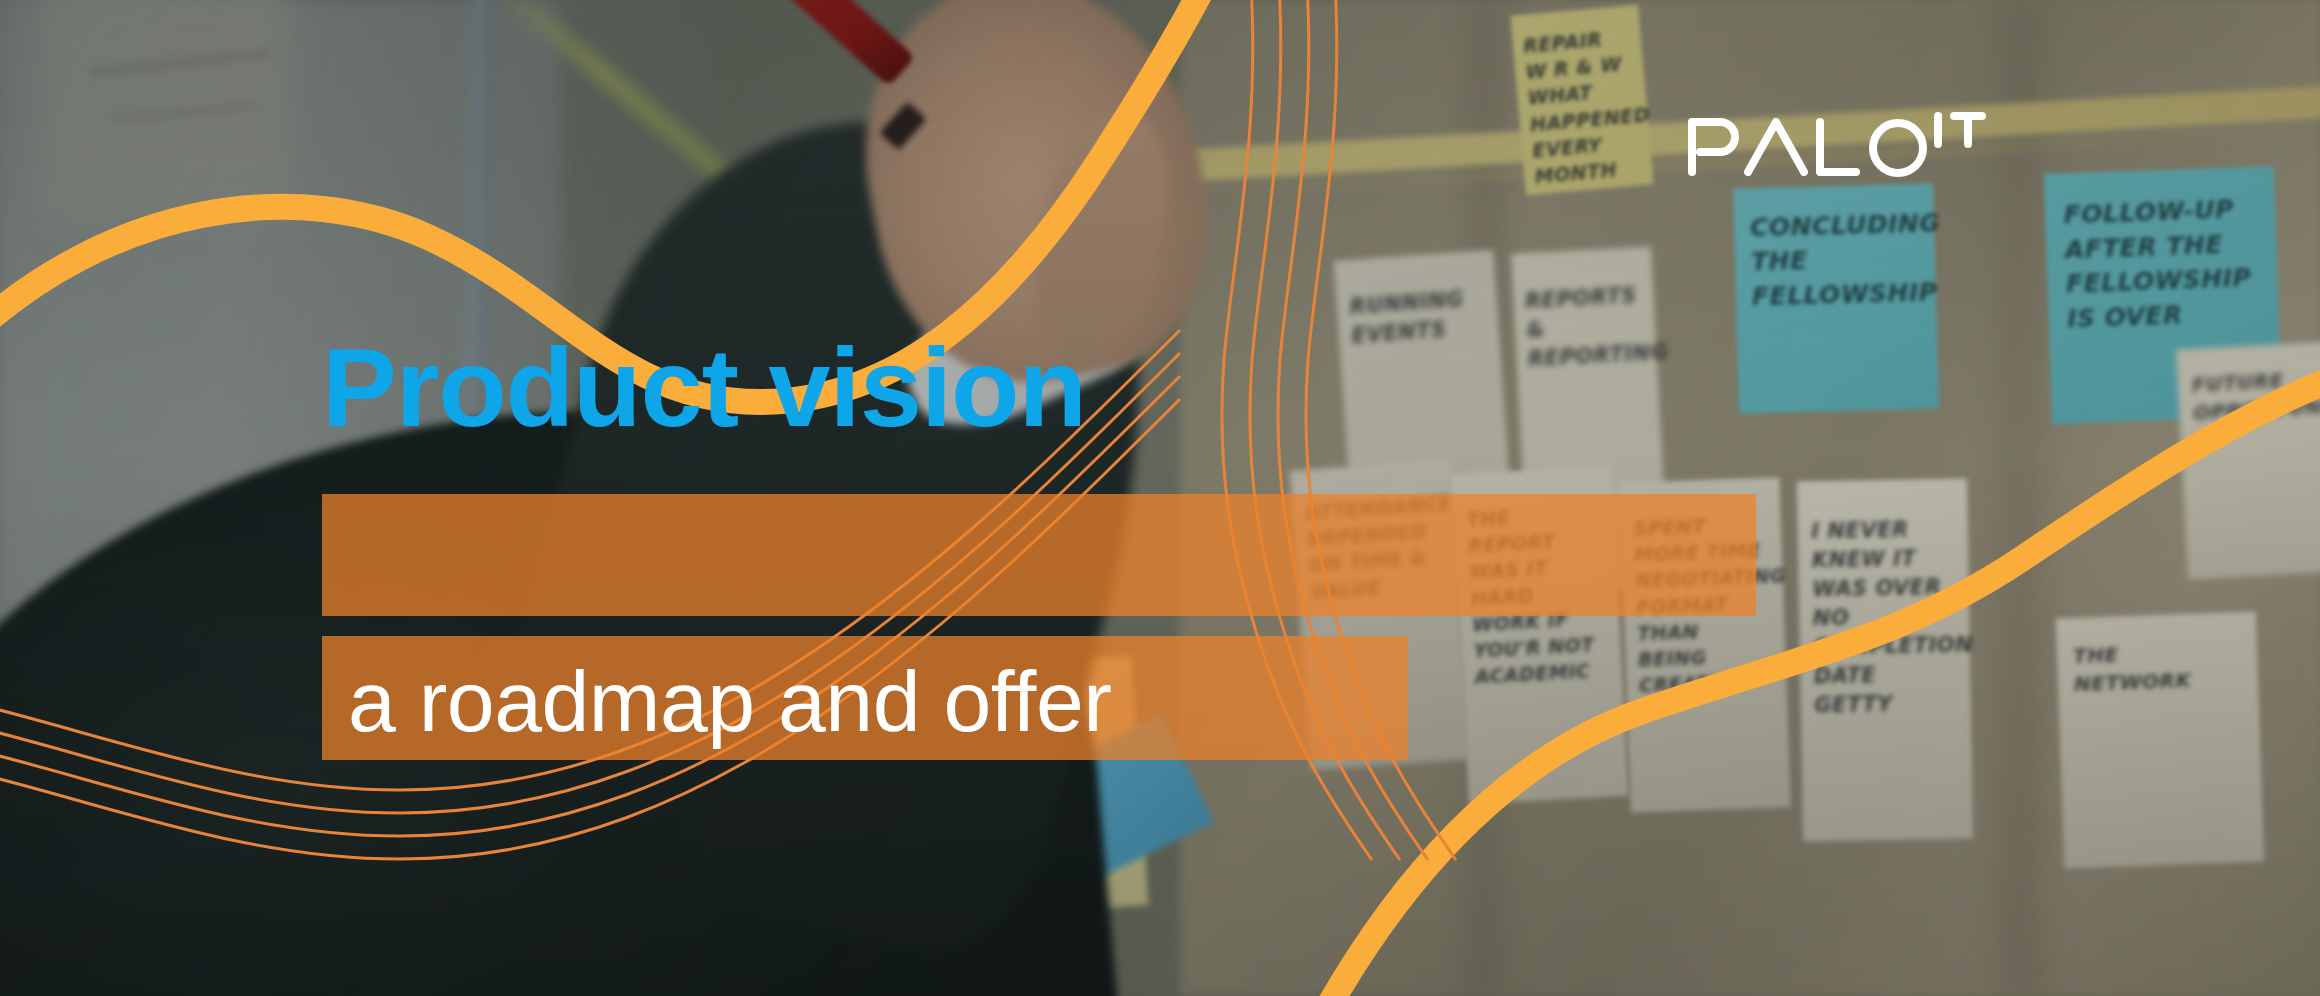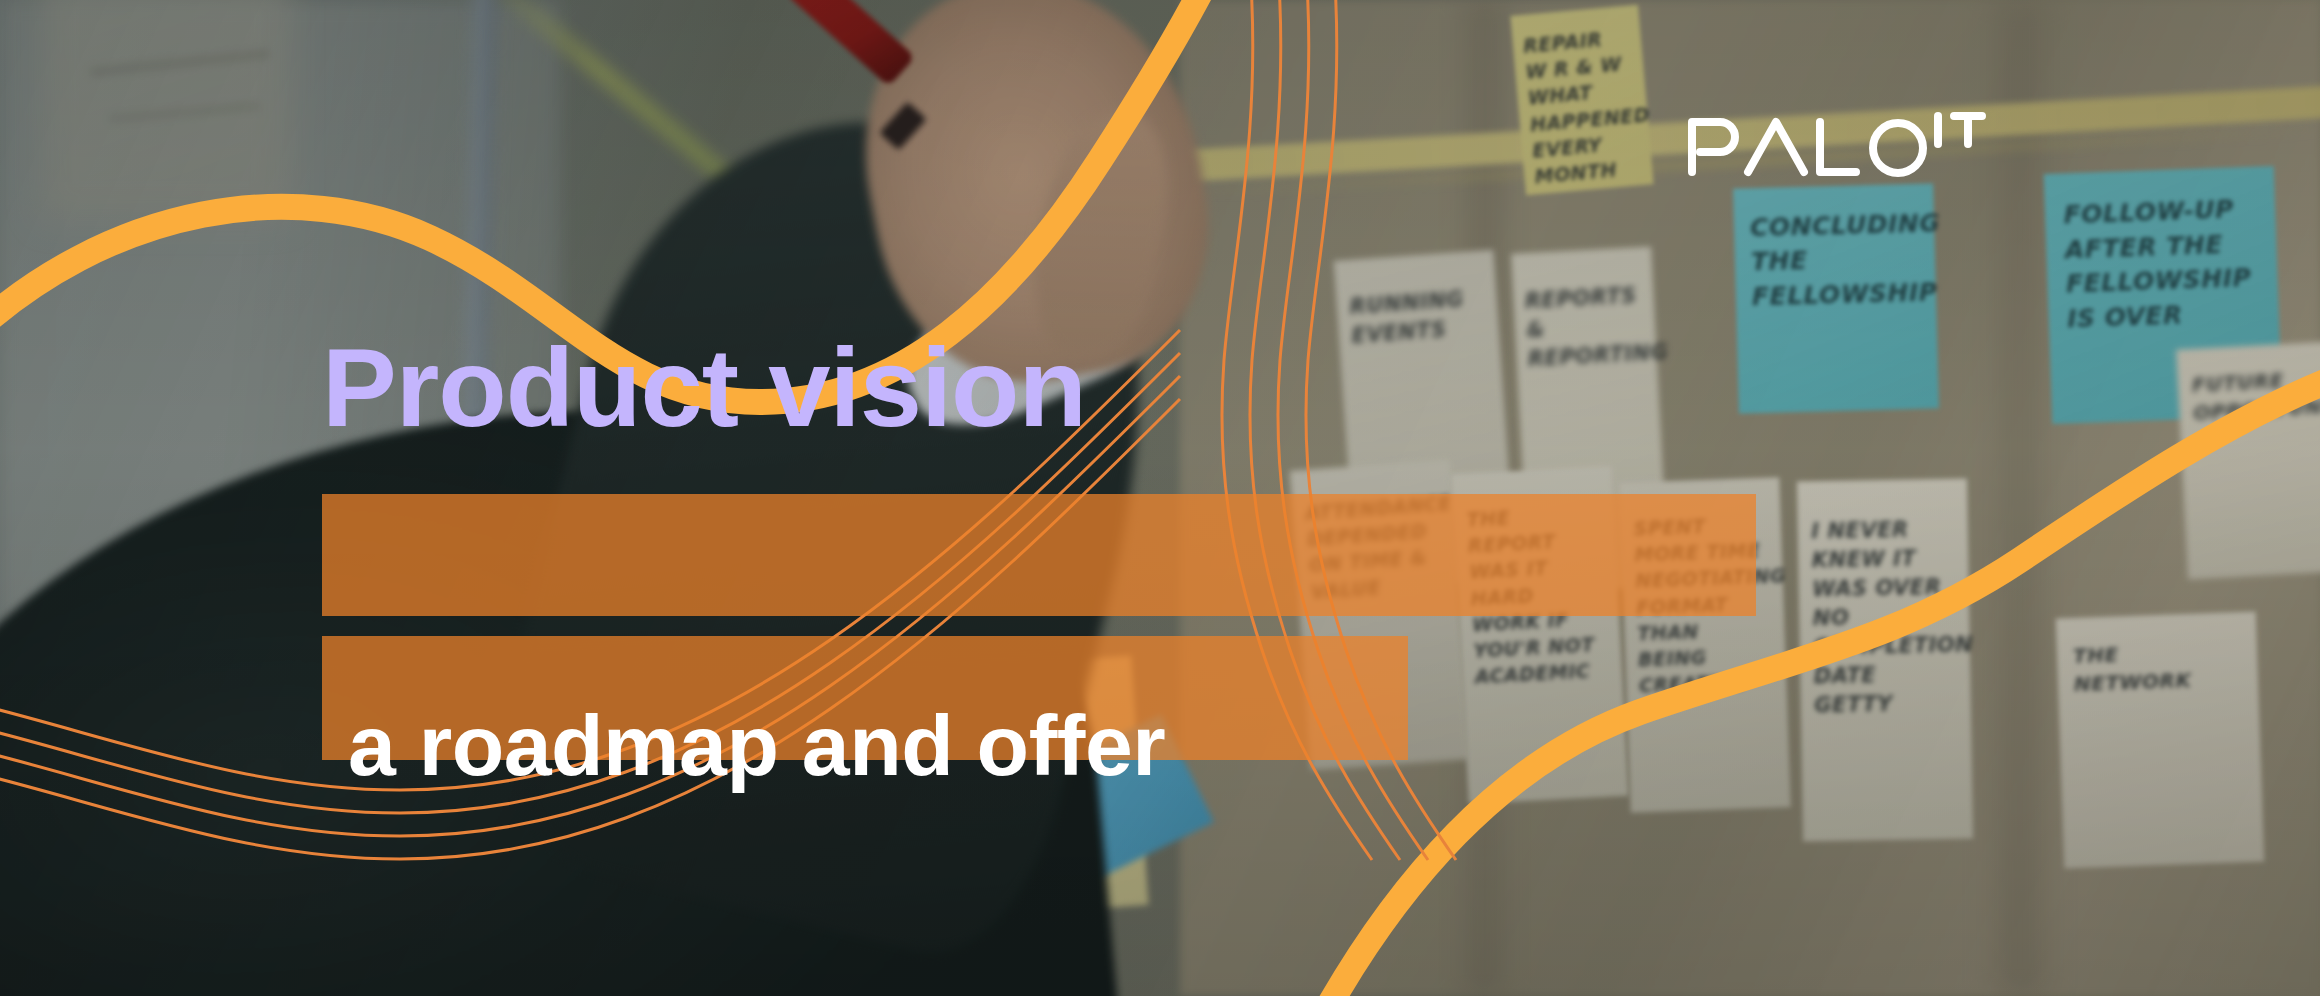--- a/index.html
+++ b/index.html
@@ -201,37 +201,37 @@
     background:linear-gradient(180deg,rgba(0,0,0,.10),rgba(0,0,0,.02) 45%,rgba(0,0,0,.16));
   }
 
   
   .vec{position:absolute;inset:0;width:2320px;height:996px;pointer-events:none;}
 
   
   .title{
     position:absolute;left:322px;top:332px;
     font-size:112px;font-weight:700;
-    color:#c4b5fd;letter-spacing:-1px;line-height:1;
+    color:#0ea5e9;letter-spacing:-1px;line-height:1;
     white-space:nowrap;
     font-stretch:condensed;
   }
   .band{
     position:absolute;
     background:rgba(236,130,42,.74);
   }
   .band1{left:322px;top:494px;width:1434px;height:122px;}
   .band2{left:322px;top:636px;width:1086px;height:124px;}
   .sub{
     position:absolute;left:348px;
     font-size:86px;font-weight:400;color:#ffffff;
     line-height:1;white-space:nowrap;letter-spacing:-.5px;
   }
   .sub1{top:520px;}
-  .sub2{top:702px;font-weight:bold;}
+  .sub2{top:658px;}
 
   
   .logo{position:absolute;left:1686px;top:110px;width:300px;height:70px;}
 </style>
 </head>
 <body>
 
 <div id="stage">
 
   <div class="photo">

